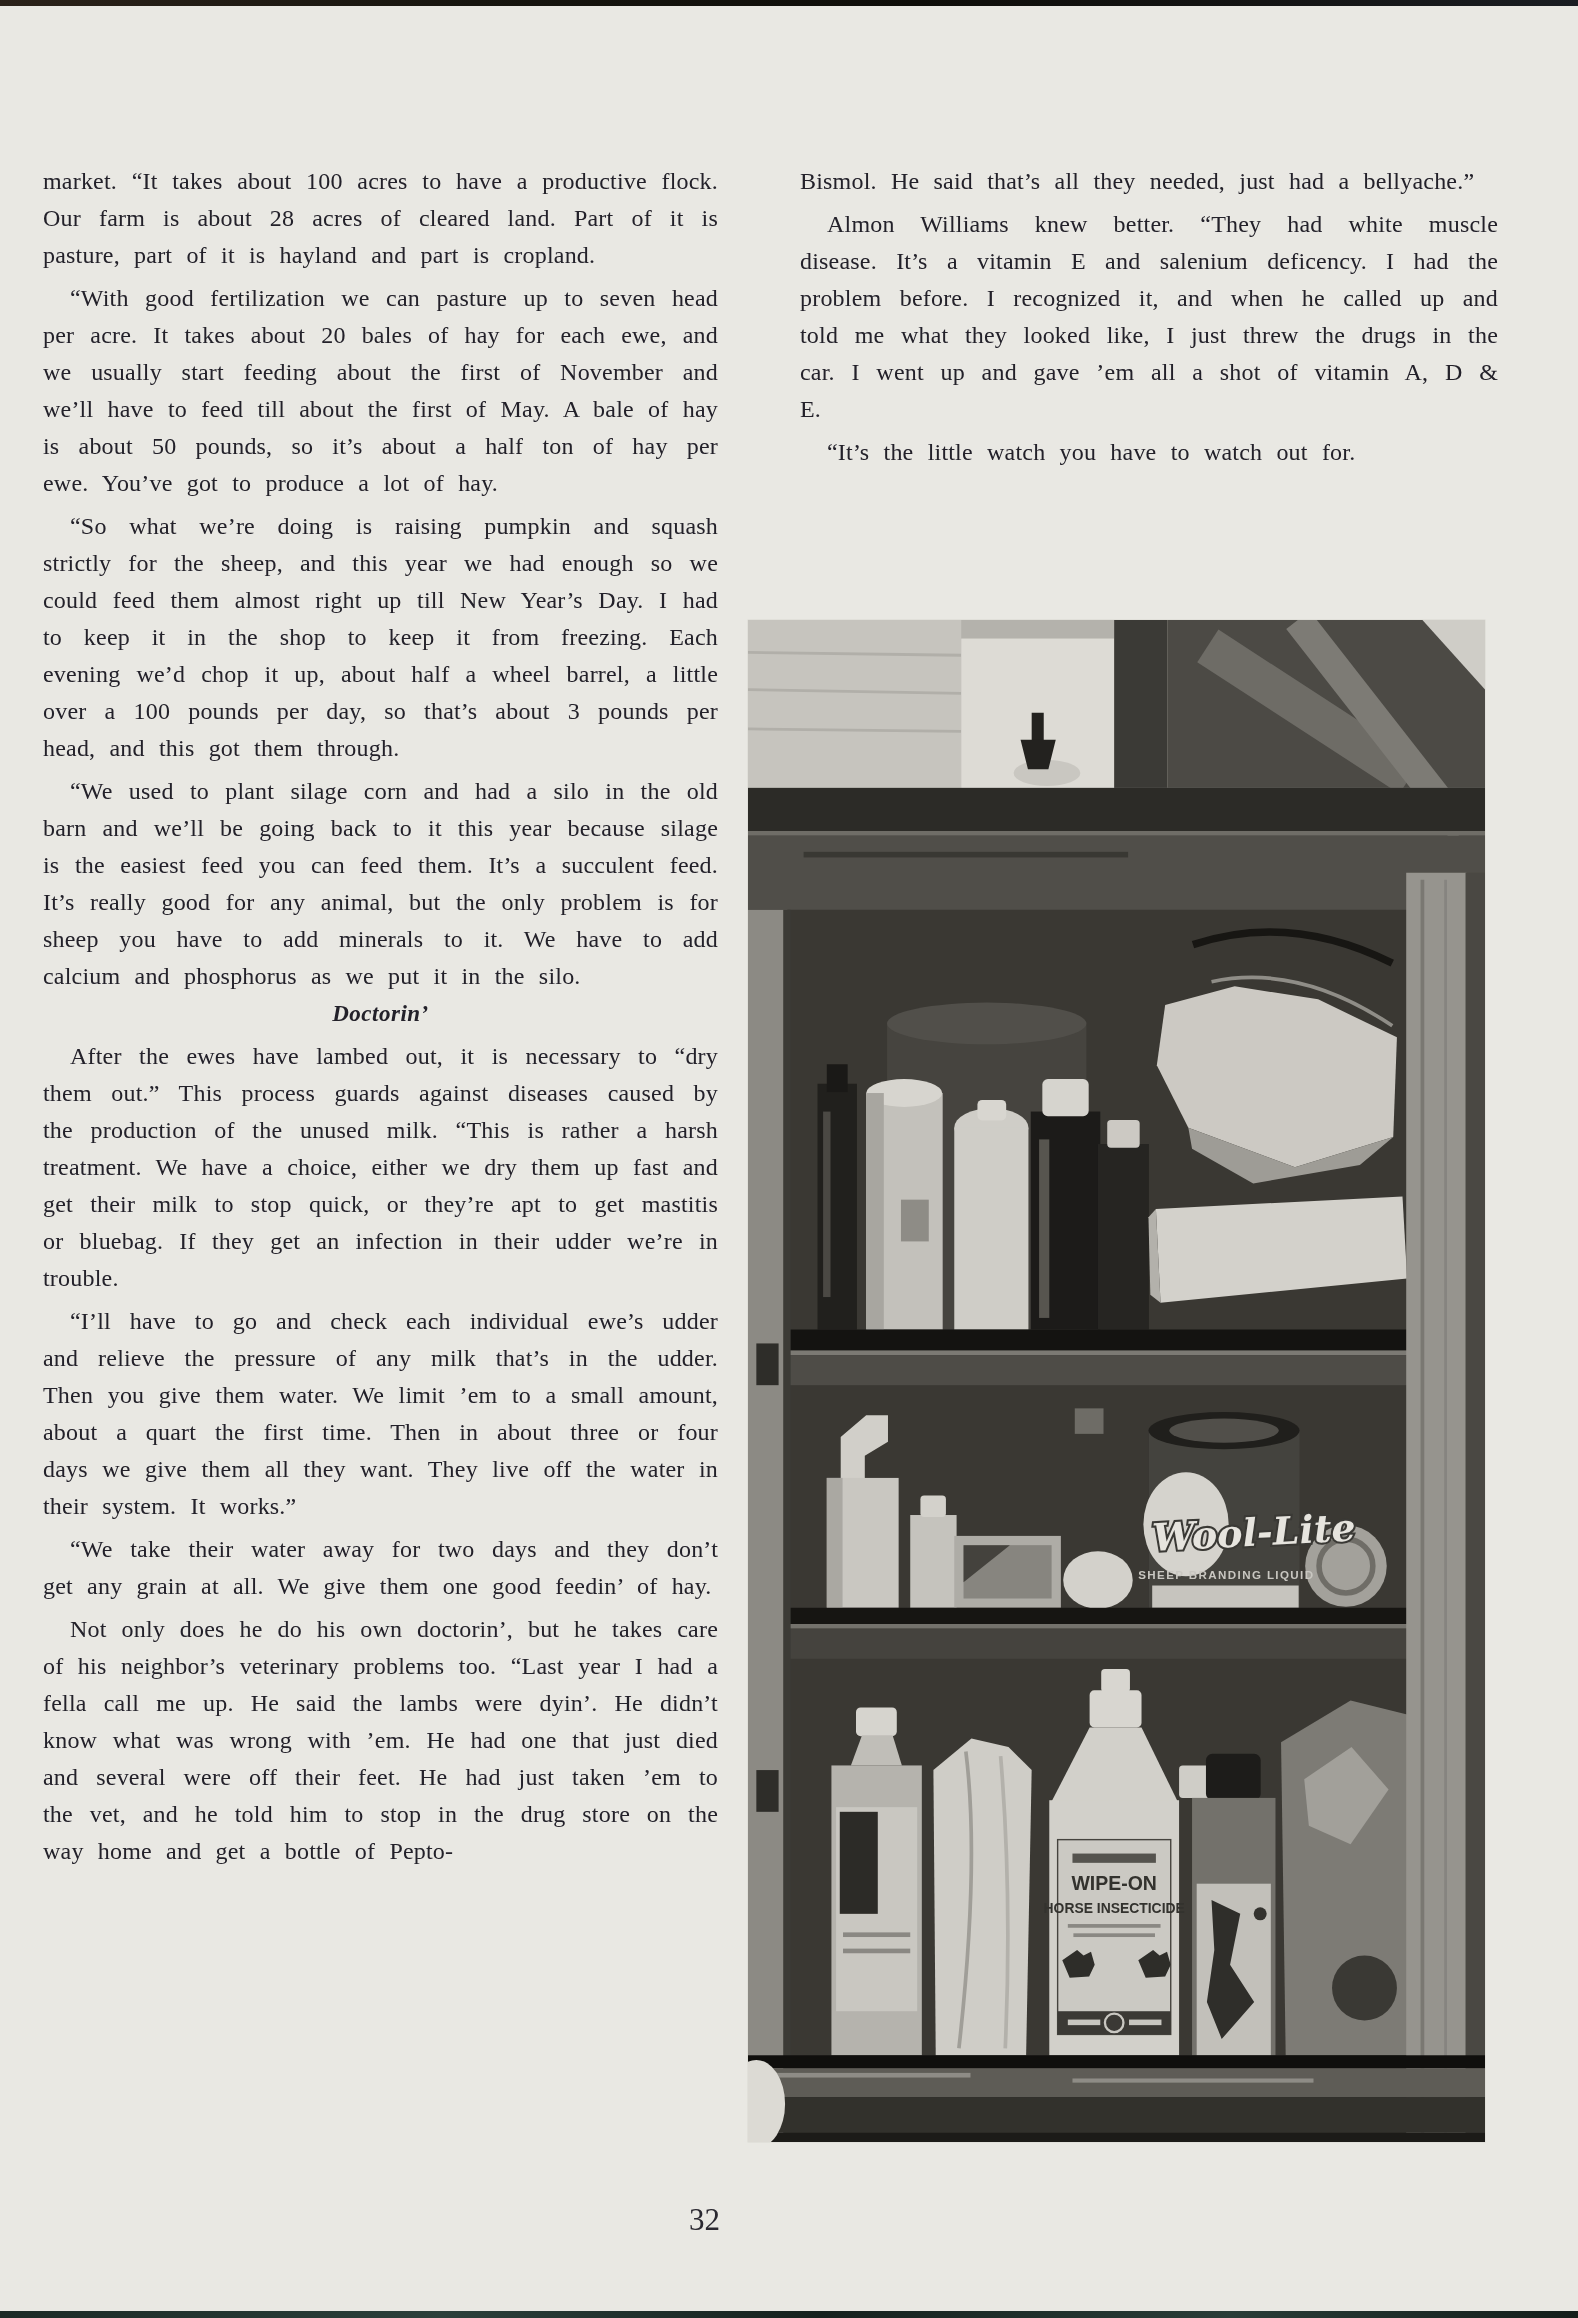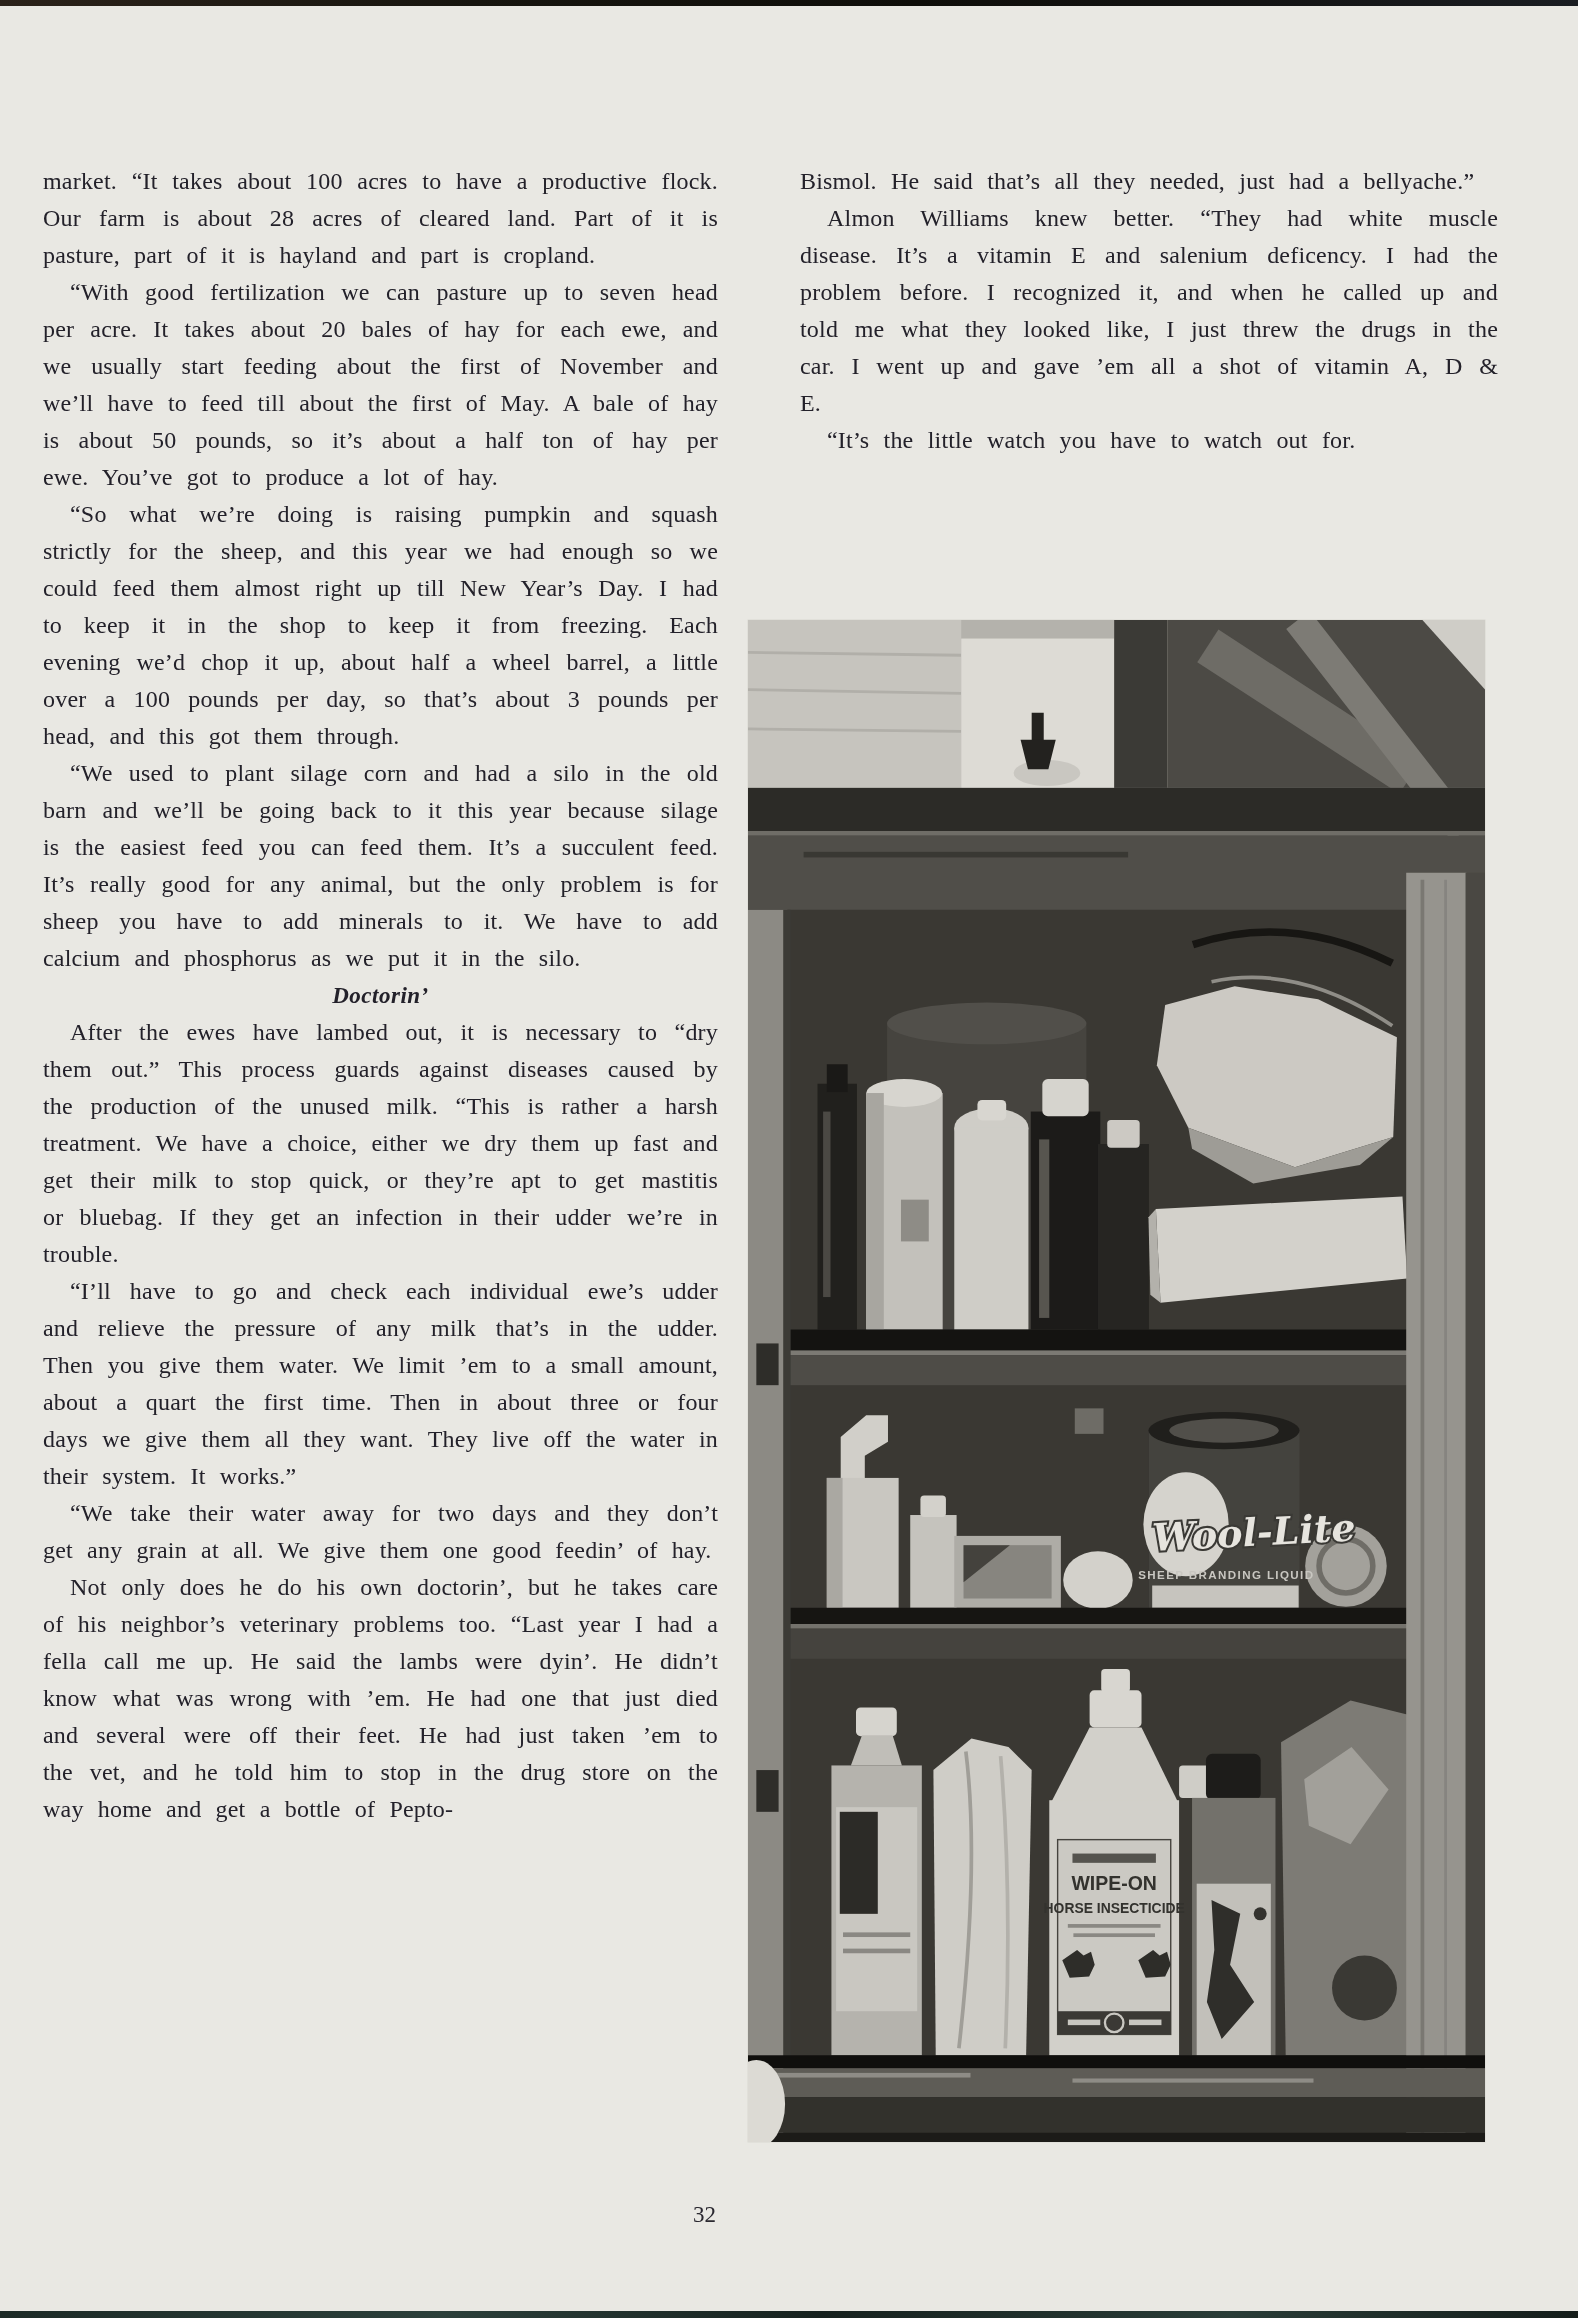--- a/index.html
+++ b/index.html
@@ -21,39 +21,39 @@
   }
   .col{
     position:absolute;
     font-size:24px;
     line-height:37px;
     text-align:justify;
     word-spacing:8px;
     letter-spacing:0.2px;
   }
   .col p{margin:0;}
-  .col p.indent{text-indent:27px;}
+  .col p.indent{text-indent:27px;margin-top:6px;}
   .col-left{left:43px;top:163px;width:675px;}
   .col-right{left:800px;top:163px;width:698px;}
   .section-heading{
     margin:0;
     font-size:23px;line-height:37px;
     font-weight:bold;font-style:italic;
     text-align:center;text-indent:0;
     letter-spacing:0.5px;
   }
   .photo{
     position:absolute;left:748px;top:620px;width:737px;height:1522px;
     background:#474540;
     box-shadow:0 0 0 0.5px #d9d8d2;
   }
   .photo svg{display:block;width:100%;height:100%;}
   .page-number{
     position:absolute;left:658px;top:2202px;width:93px;
-    font-size:23px;text-align:center;color:#2a2830;
+    font-size:31px;text-align:center;color:#2a2830;
   }
   .wool-script{
     font-family:"DejaVu Serif",serif;
     font-style:italic;font-weight:bold;
   }
   .label-caps{font-family:"Liberation Sans",sans-serif;font-weight:bold;}
 </style>
 </head>
 <body>
 

